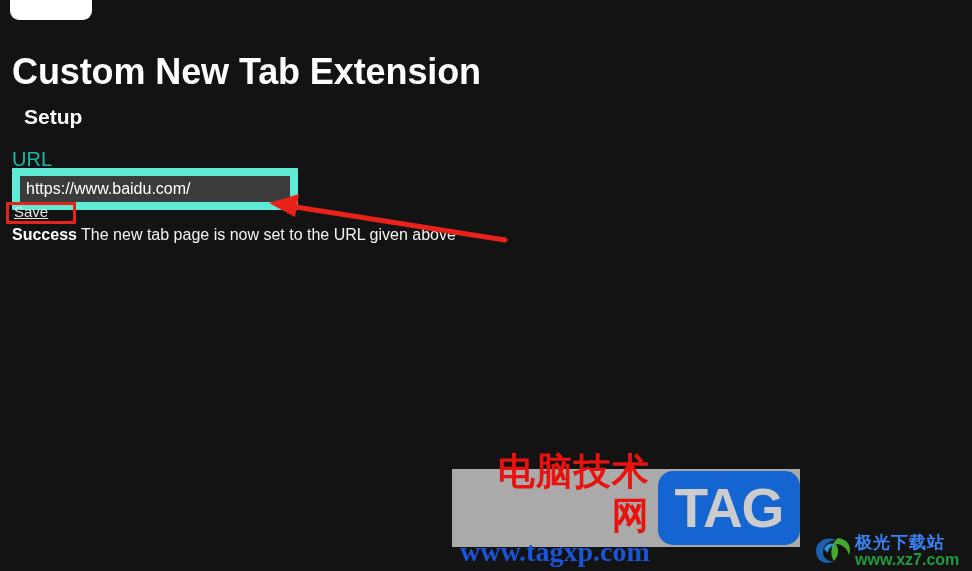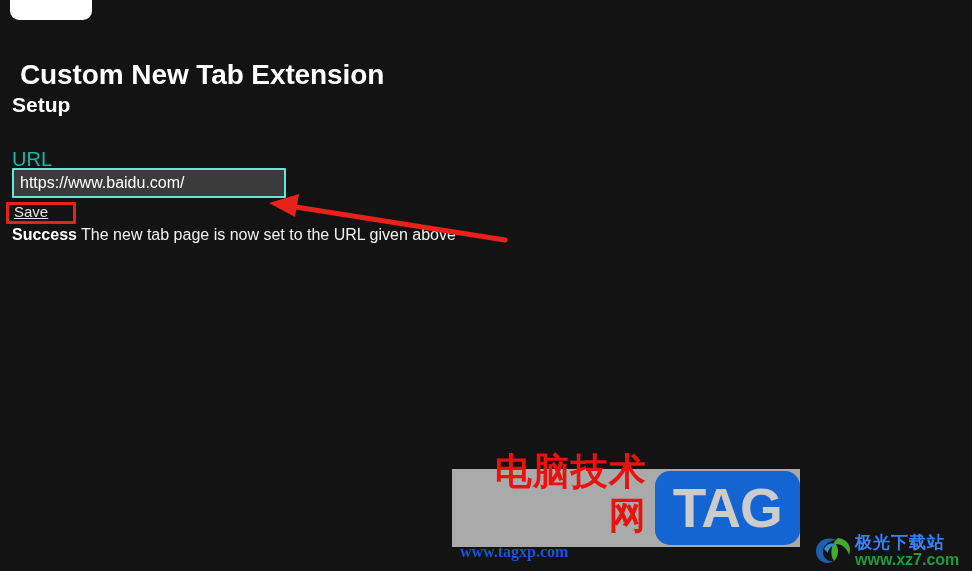--- a/index.html
+++ b/index.html
@@ -33,32 +33,32 @@
     top: 0;
     width: 972px;
     height: 571px;
     padding: 0;
   }
 
   #page-title {
     position: absolute;
     left: 12px;
     top: 51px;
-    margin: 8px;
-    font-size: 28px;
+    margin: 0;
+    font-size: 36px;
     font-weight: bold;
     color: #ffffff;
     letter-spacing: -0.1px;
   }
 
   #section-title {
     position: absolute;
     left: 12px;
     top: 93px;
-    margin: 0;
+    margin: 12px;
     font-size: 21px;
     font-weight: bold;
     color: #ffffff;
   }
 
   #url-label {
     position: absolute;
     left: 12px;
     top: 148px;
     font-size: 20px;
@@ -68,21 +68,21 @@
 
   #url-input {
     position: absolute;
     left: 12px;
     top: 168px;
     width: 258px;
     height: 22px;
     padding: 2px 6px;
     background: #3b3b3b;
     color: #ffffff;
-    border: 2px solid #5eead4;
+    border: 8px solid #5eead4;
     border-radius: 1px;
     font-family: "Liberation Sans", sans-serif;
     font-size: 16px;
     outline: none;
     box-sizing: content-box;
   }
 
   #save-link {
     position: absolute;
     left: 14px;
@@ -150,21 +150,21 @@
     font-weight: bold;
     font-size: 37px;
     line-height: 44px;
     letter-spacing: 1px;
     text-align: right;
   }
   #watermark-tagxp .wm-url {
     color: #1a54d8;
     font-family: "Liberation Serif", serif;
     font-weight: bold;
-    font-size: 16px;
+    font-size: 28px;
     line-height: 28px;
   }
   #tag-badge {
     margin-left: 8px;
     width: 148px;
     height: 74px;
     background: #1464d2;
     border-radius: 15px;
     display: flex;
     align-items: center;

